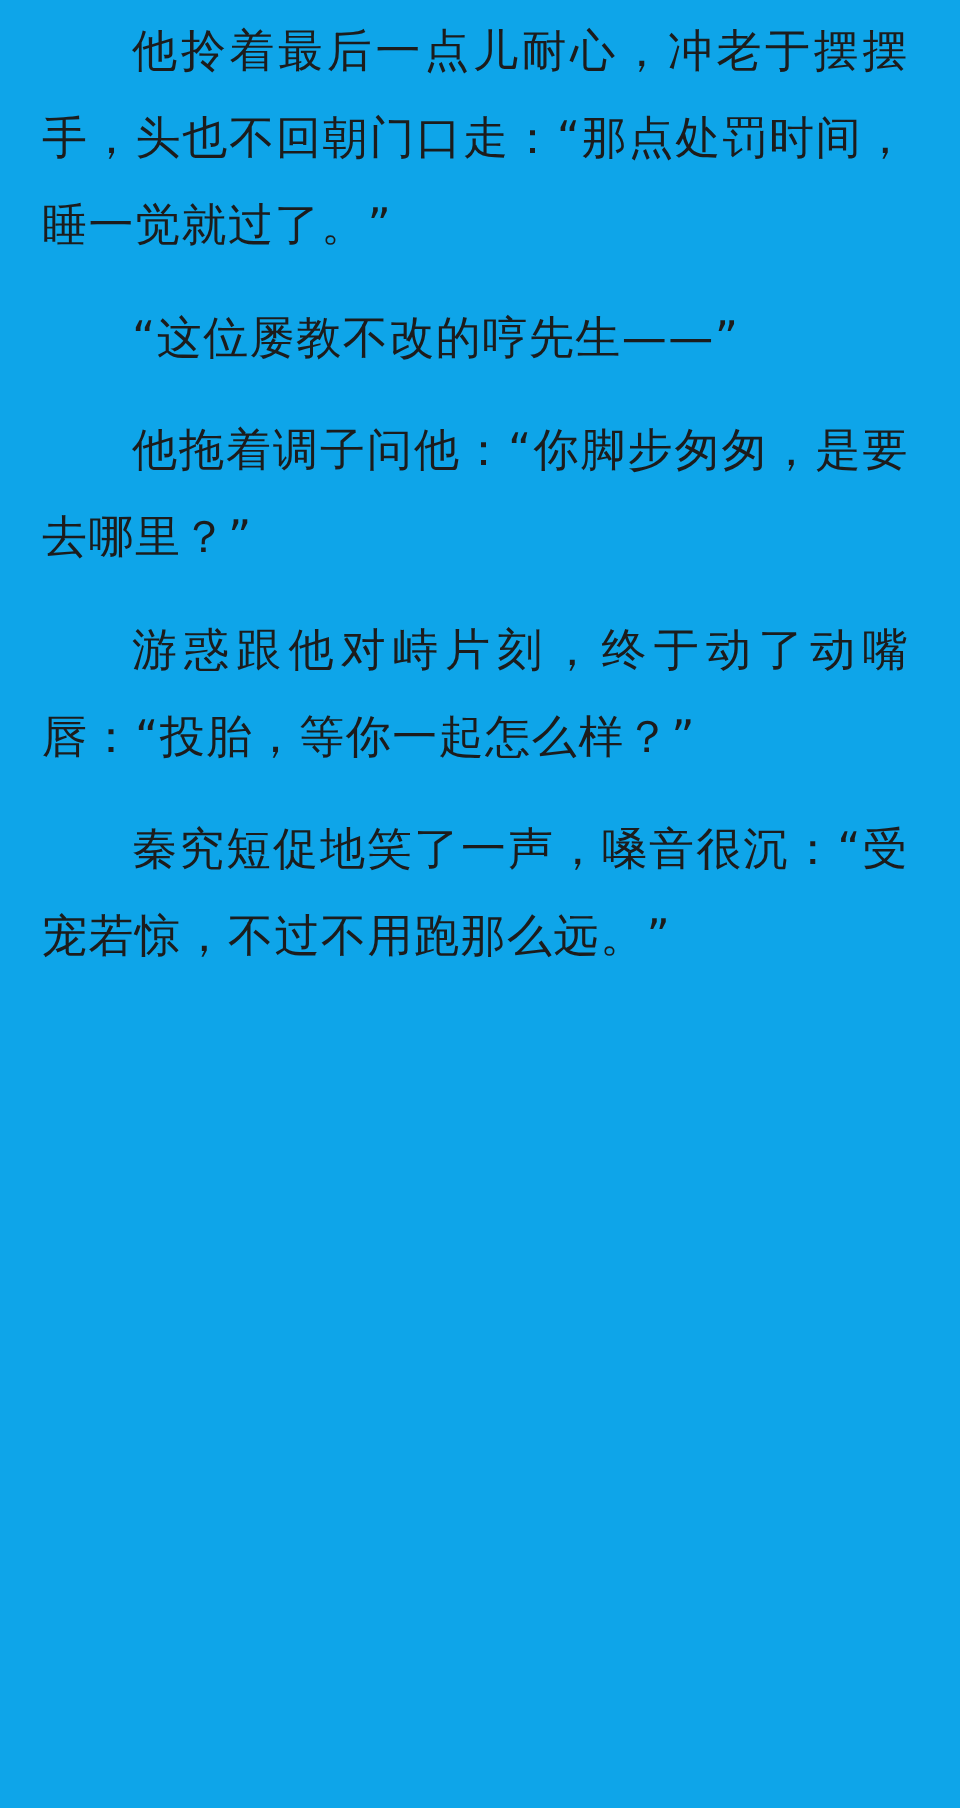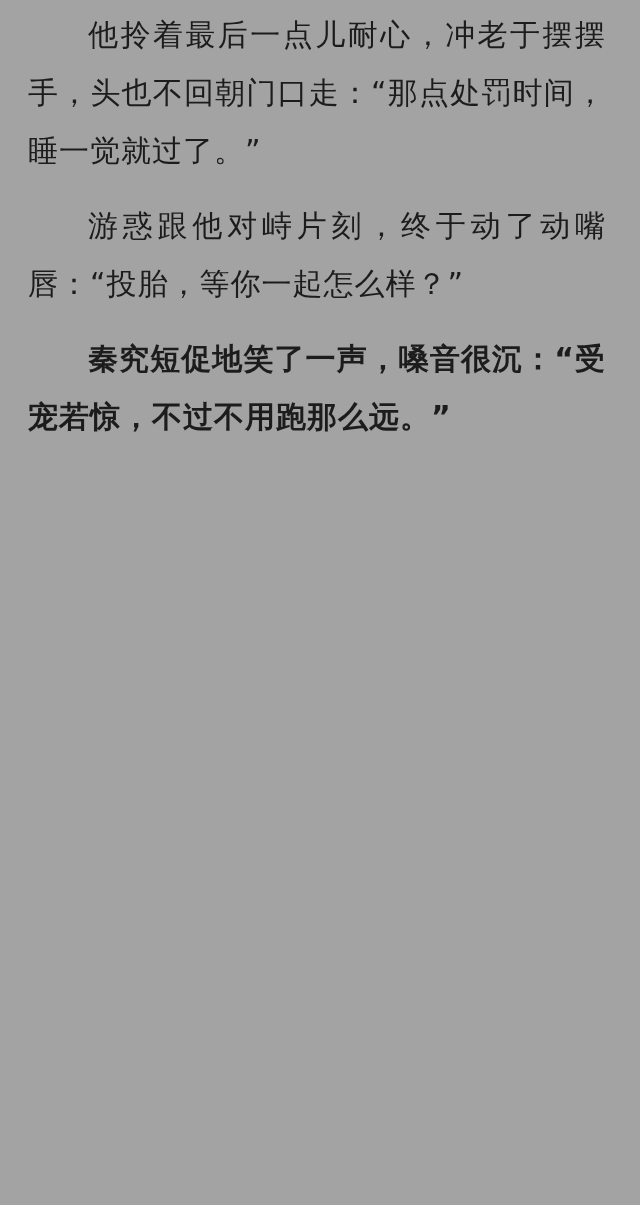--- a/index.html
+++ b/index.html
@@ -10,40 +10,41 @@
   body {
     width: 640px;
     height: 1205px;
     overflow: hidden;
     font-family: "DejaVu Sans", "Liberation Sans", sans-serif;
   }
   #page {
     position: relative;
     width: 640px;
     height: 1205px;
-    background: #a3a3a3;
+    background: #0ea5e9;
     box-sizing: border-box;
     padding: 6px 34px 0 28px;
   }
   .para {
     font-size: 30px;
     line-height: 58px;
     color: #1c1c1c;
     text-indent: 2em;
     margin: 0 0 17px 0;
     letter-spacing: 1px;
     text-align: justify;
     font-weight: 500;
     font-family: "DejaVu Sans", "Liberation Sans", sans-serif;
   }
   .para:last-child {
     margin-bottom: 0;
-    font-weight: bold;
   }
 </style>
 </head>
 <body>
 
 <div id="page">
   <p class="para">他拎着最后一点儿耐心，冲老于摆摆手，头也不回朝门口走：“那点处罚时间，睡一觉就过了。”</p>
+  <p class="para">“这位屡教不改的哼先生——”</p>
+  <p class="para">他拖着调子问他：“你脚步匆匆，是要去哪里？”</p>
   <p class="para">游惑跟他对峙片刻，终于动了动嘴唇：“投胎，等你一起怎么样？”</p>
   <p class="para">秦究短促地笑了一声，嗓音很沉：“受宠若惊，不过不用跑那么远。”</p>
 </div>
 
 </body></html>

